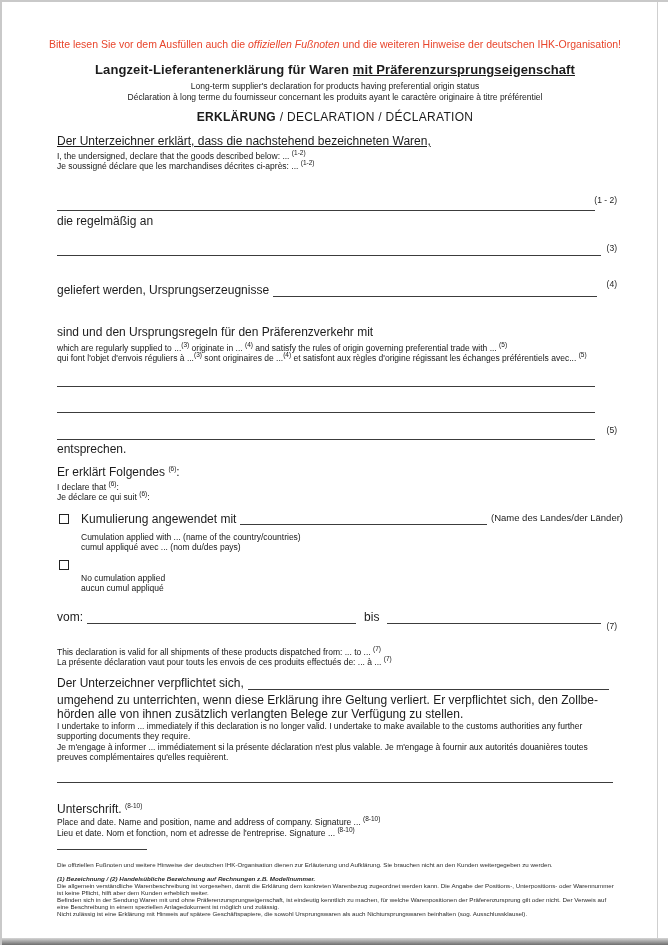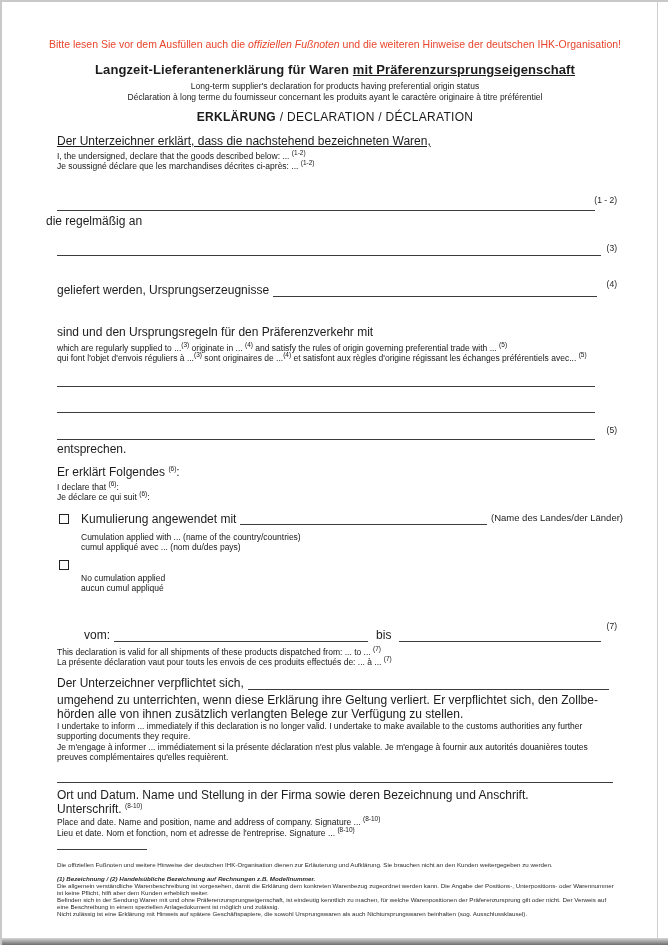--- a/index.html
+++ b/index.html
@@ -50,21 +50,21 @@
   <div class="abs center subtitle" style="top:90px;">Déclaration à long terme du fournisseur concernant les produits ayant le caractère originaire à titre préférentiel</div>
 
   <div class="abs center heading" style="top:108px;"><b>ERKLÄRUNG</b><span> / DECLARATION / DÉCLARATION</span></div>
 
   <div class="abs de" style="top:132px;left:55px;text-decoration:underline;">Der Unterzeichner erklärt, dass die nachstehend bezeichneten Waren,</div>
   <div class="abs sub" style="top:149px;left:55px;">I, the undersigned, declare that the goods described below: ... <sup>(1-2)</sup></div>
   <div class="abs sub" style="top:159px;left:55px;">Je soussigné déclare que les marchandises décrites ci-après: ... <sup>(1-2)</sup></div>
 
   <div class="abs ref" style="top:193px;right:51px;">(1 - 2)</div>
   <div class="hline" style="top:208px;left:55px;right:73px;"></div>
-  <div class="abs de" style="top:212px;left:44px;">die regelmäßig an</div>
+  <div class="abs de" style="top:212px;left:55px;">die regelmäßig an</div>
 
   <div class="abs ref" style="top:241px;right:51px;">(3)</div>
   <div class="hline" style="top:253px;left:55px;right:67px;"></div>
 
   <div class="abs ref" style="top:277px;right:51px;">(4)</div>
   <div class="row" style="top:281px;left:55px;right:67px;">
     <span class="de">geliefert werden, Ursprungserzeugnisse</span>
     <span class="ifill"></span>
   </div>
 
@@ -91,40 +91,39 @@
   <div class="abs sub" style="top:530px;left:79px;">Cumulation applied with ... (name of the country/countries)</div>
   <div class="abs sub" style="top:540px;left:79px;">cumul appliqué avec ... (nom du/des pays)</div>
 
   <div class="cbrow" style="top:556px;left:57px;right:45px;">
     <span class="cbox"></span>
   </div>
   <div class="abs sub" style="top:571px;left:79px;">No cumulation applied</div>
   <div class="abs sub" style="top:581px;left:79px;">aucun cumul appliqué</div>
 
   <div class="abs ref" style="top:619px;right:51px;">(7)</div>
-  <div class="row" style="top:626px;left:55px;right:63px;margin-left:27px;">
+  <div class="row" style="top:608px;left:55px;right:63px;">
     <span class="de">vom:</span>
     <span class="ifill" style="flex:1.26;"></span>
     <span class="de" style="margin:0 4px;">bis</span>
     <span class="ifill" style="flex:1;"></span>
   </div>
   <div class="abs sub" style="top:645px;left:55px;">This declaration is valid for all shipments of these products dispatched from: ... to ... <sup>(7)</sup></div>
   <div class="abs sub" style="top:655px;left:55px;">La présente déclaration vaut pour touts les envois de ces produits effectués de: ... à ... <sup>(7)</sup></div>
 
   <div class="row" style="top:674px;left:55px;right:55px;align-items:flex-end;">
     <span class="de">Der Unterzeichner verpflichtet sich,</span>
     <span class="ifill"></span>
   </div>
   <div class="abs de" style="top:691px;left:55px;">umgehend zu unterrichten, wenn diese Erklärung ihre Geltung verliert. Er verpflichtet sich, den Zollbe-</div>
   <div class="abs de" style="top:705px;left:55px;">hörden alle von ihnen zusätzlich verlangten Belege zur Verfügung zu stellen.</div>
   <div class="abs sub" style="top:719px;left:55px;right:53px;">I undertake to inform ... immediately if this declaration is no longer valid. I undertake to make available to the customs authorities any further supporting documents they require.</div>
   <div class="abs sub" style="top:740px;left:55px;right:53px;">Je m'engage à informer ... immédiatement si la présente déclaration n'est plus valable. Je m'engage à fournir aux autorités douanières toutes preuves complémentaires qu'elles requièrent.</div>
 
   <div class="hline" style="top:780px;left:55px;right:55px;border-top-width:1.5px;"></div>
-  <div class="abs de" style="top:786px;left:55px;">Ort und Datum. Name und Stellung in der Firma sowie deren Bezeichnung und Anschrift.</div>
   <div class="abs de" style="top:800px;left:55px;">Unterschrift. <sup>(8-10)</sup></div>
   <div class="abs sub" style="top:815px;left:55px;">Place and date. Name and position, name and address of company. Signature ... <sup>(8-10)</sup></div>
   <div class="abs sub" style="top:826px;left:55px;">Lieu et date. Nom et fonction, nom et adresse de l'entreprise. Signature ... <sup>(8-10)</sup></div>
 
   <div class="hline" style="top:847px;left:55px;width:90px;"></div>
   <div class="abs fn" style="top:859px;left:55px;right:53px;">Die offiziellen Fußnoten und weitere Hinweise der deutschen IHK-Organisation dienen zur Erläuterung und Aufklärung. Sie brauchen nicht an den Kunden weitergegeben zu werden.</div>
   <div class="abs fn fn-it" style="top:873px;left:55px;right:53px;">(1) Bezeichnung / (2) Handelsübliche Bezeichnung auf Rechnungen z.B. Modellnummer.</div>
   <div class="abs fn" style="top:880px;left:55px;right:53px;">Die allgemein verständliche Warenbeschreibung ist vorgesehen, damit die Erklärung dem konkreten Warenbezug zugeordnet werden kann. Die Angabe der Positions-, Unterpositions- oder Warennummer ist keine Pflicht, hilft aber dem Kunden erheblich weiter.</div>
   <div class="abs fn" style="top:894px;left:55px;right:53px;">Befinden sich in der Sendung Waren mit und ohne Präferenzursprungseigenschaft, ist eindeutig kenntlich zu machen, für welche Warenpositionen der Präferenzursprung gilt oder nicht. Der Verweis auf eine Beschreibung in einem speziellen Anlagedokument ist möglich und zulässig.</div>
   <div class="abs fn" style="top:908px;left:55px;right:53px;">Nicht zulässig ist eine Erklärung mit Hinweis auf spätere Geschäftspapiere, die sowohl Ursprungswaren als auch Nichtursprungswaren beinhalten (sog. Ausschlussklausel).</div>

